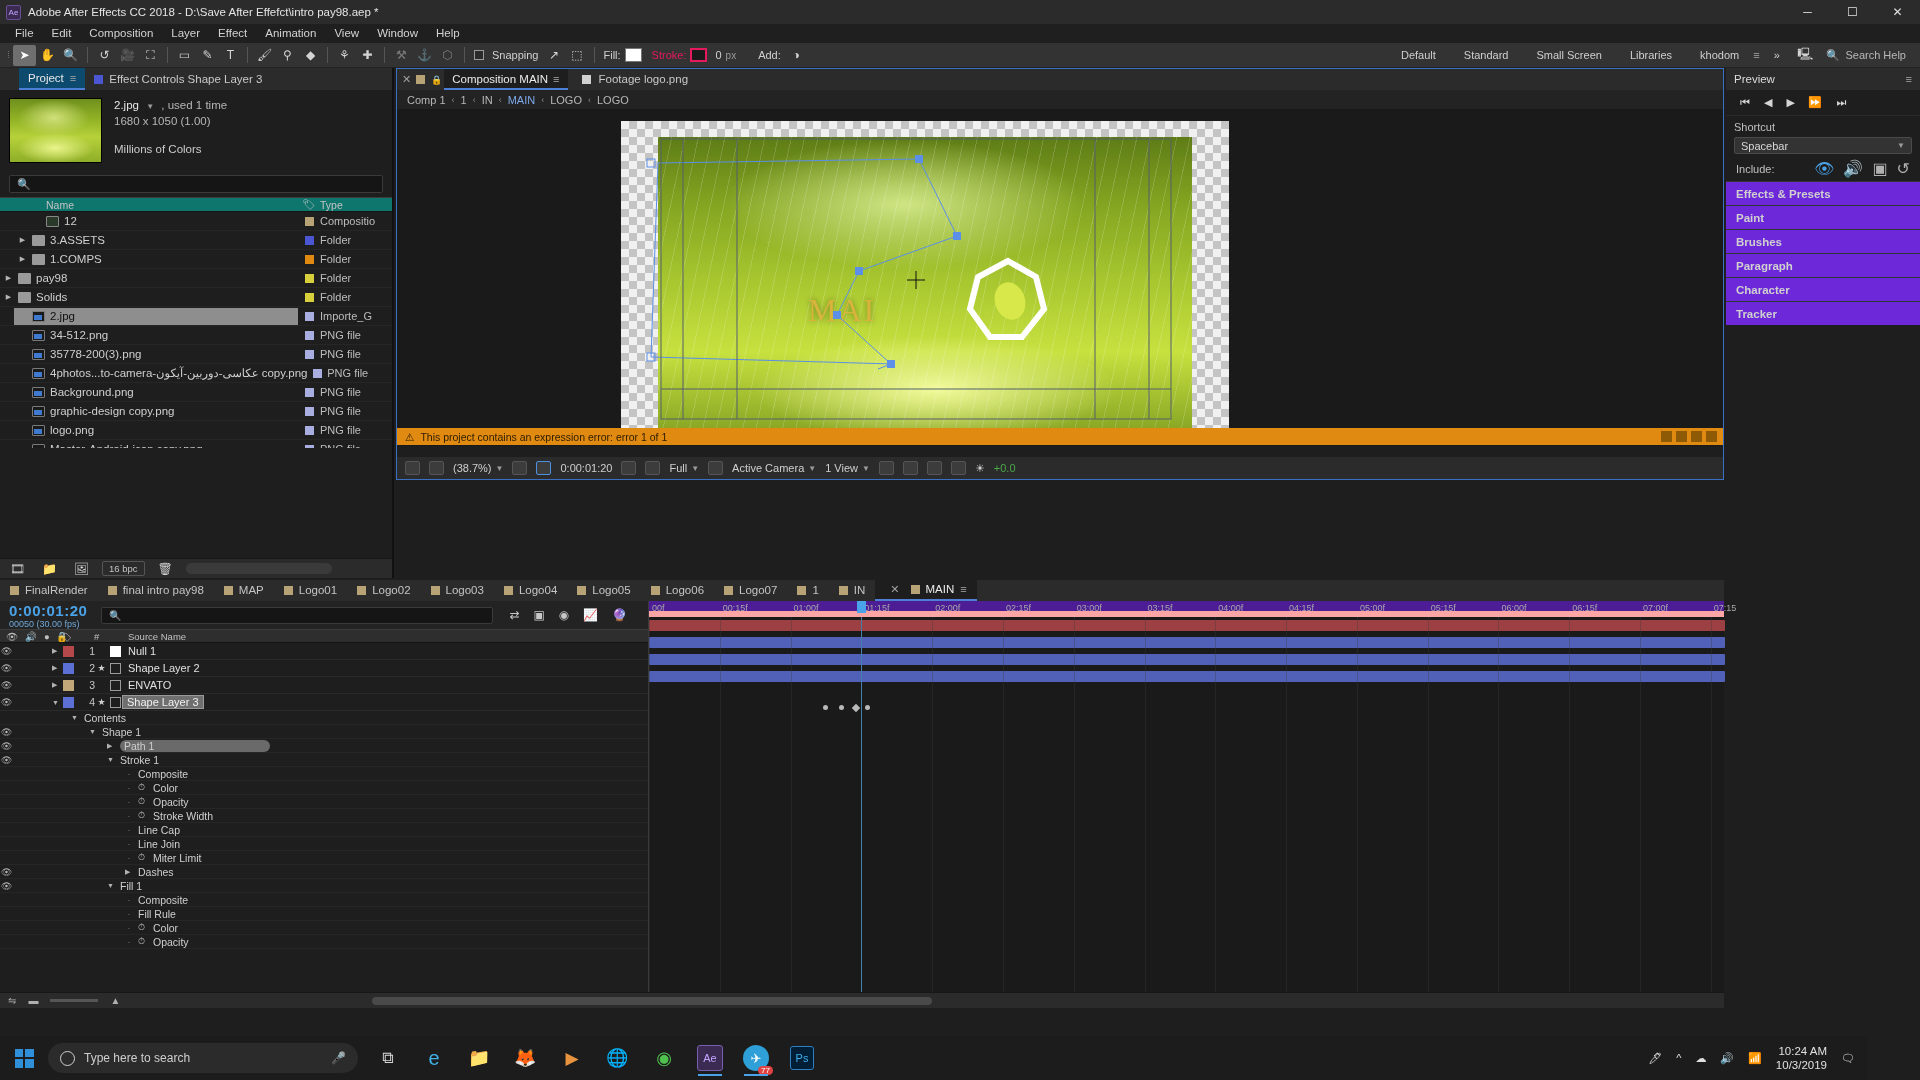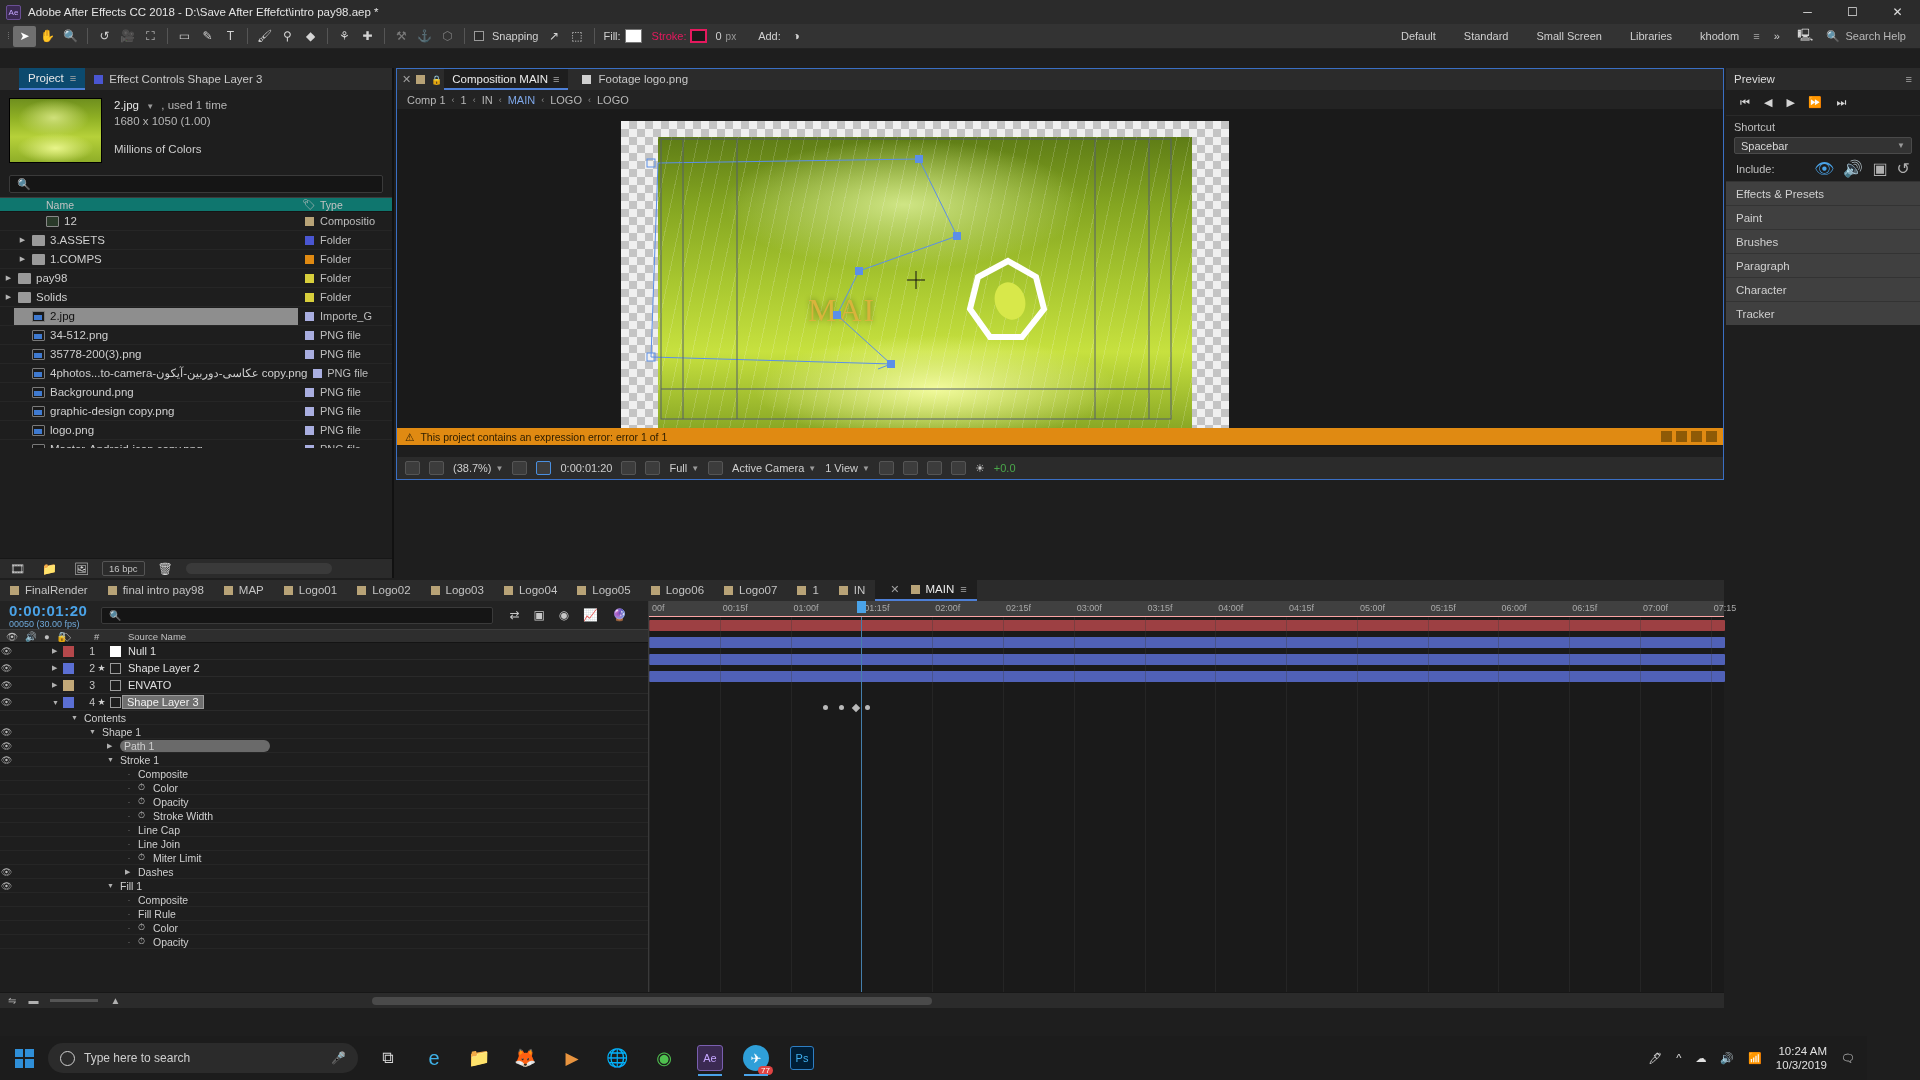--- a/index.html
+++ b/index.html
@@ -139,21 +139,21 @@
   .rs-head { height:22px; background:#2b2b2b; display:flex; align-items:center; justify-content:space-between;
     padding:0 8px; font-size:11.5px; color:#dcdcdc; }
   .prev-ctrls { height:26px; display:flex; align-items:center; gap:14px; padding-left:14px;
     border-bottom:1px solid #2a2a2a; color:#d5d5d5; font-size:11px;}
   .rs-row { padding:5px 8px 2px 8px; font-size:11px; color:#c0c0c0; }
   .rs-select { height:17px; background:#333; border:1px solid #4a4a4a; border-radius:2px;
     display:flex; align-items:center; justify-content:space-between; padding:0 6px; font-size:11px;
     color:#d8d8d8; margin:2px 8px; }
   .rs-incl { display:flex; align-items:center; gap:10px; padding:3px 10px; }
   .rs-panel { height:24px; border-top:1px solid #333; display:flex; align-items:center;
-    padding-left:10px; font-size:11.5px; color:#d0d0d0; background:#404040; }
+    padding-left:10px; font-size:11.5px; color:#d0d0d0; background:#6d28d9;font-weight:bold; }
 
   
   .tl { position:absolute; left:0; top:512px; width:1724px; height:428px; background:#1e1e1e; }
   .tl-tabs { height:21px; background:#2b2b2b; display:flex; align-items:center; overflow:hidden; }
   .tltab { font-size:11.5px; padding:0 10px; height:21px; line-height:21px; display:flex;
     align-items:center; gap:6px; color:#c4c4c4; }
   .tltab.sel { background:#1e1e1e; border-bottom:2px solid #4d7fd6; color:#eaeaea; }
 
   .tl-time { height:28px; display:flex; align-items:center; background:#232323; }
   .tc-big { font-size:15px; color:#4aa3e8; font-weight:bold; padding-left:9px; letter-spacing:.5px; }
@@ -195,21 +195,21 @@
   .dotm { color:#777; font-size:9px; width:8px; text-align:center; }
   .pval { color:#5c9fd6; font-size:10.5px; }
   .pdd { height:12px; background:#333; border:1px solid #4a4a4a; border-radius:2px; font-size:10px;
     color:#ddd; display:flex; align-items:center; justify-content:space-between; padding:0 4px; }
   .colchip { width:18px; height:11px; border:1px solid #777; }
   .eqbtn { width:26px; height:11px; background:#3a3a3a; border:1px solid #6a6a6a; }
 
   
   .tgraph { position:absolute; left:648px; top:21px; width:1076px; bottom:16px; background:#1a1a1a;
     border-left:1px solid #3a3a3a; }
-  .ruler { height:16px; background:#404040; position:relative; border-bottom:1px solid #fca5a5; }
+  .ruler { height:16px; background:#4c1d95; position:relative; border-bottom:6px solid #fca5a5; }
   .rt { position:absolute; top:2px; font-size:9px; color:#a9a9a9; }
   .playhead { position:absolute; top:0; bottom:0; width:1px; background:#4aa3e8; }
   .ph-head { position:absolute; top:0; width:9px; height:12px; background:#4aa3e8; margin-left:-4px; }
   .bar { position:absolute; height:11px; border-radius:1px; }
   .kf { position:absolute; width:6px; height:6px; background:#b9b9b9; transform:rotate(45deg); }
   .kfc { position:absolute; width:5px; height:5px; border-radius:50%; background:#b9b9b9; }
   .tick-col { position:absolute; width:1px; background:#3b3b3b; }
 
   .tl-foot { position:absolute; left:0; bottom:0; width:1724px; height:16px; background:#2b2b2b;
     display:flex; align-items:center; gap:12px; padding-left:8px; font-size:10px; color:#b0b0b0;
@@ -244,20 +244,31 @@
   <div class="titlebar">
     <div class="ae-badge">Ae</div>
     <div class="title-text">Adobe After Effects CC 2018 - D:\Save After Effefct\intro pay98.aep *</div>
     <div class="win-ctrls">
       <div class="win-btn">─</div>
       <div class="win-btn">☐</div>
       <div class="win-btn close">✕</div>
     </div>
   </div>
 
+  <div class="menubar" id="menubar">
+      <div class="menu-item">File</div>
+      <div class="menu-item">Edit</div>
+      <div class="menu-item">Composition</div>
+      <div class="menu-item">Layer</div>
+      <div class="menu-item">Effect</div>
+      <div class="menu-item">Animation</div>
+      <div class="menu-item">View</div>
+      <div class="menu-item">Window</div>
+      <div class="menu-item">Help</div>
+    </div>
 
   <div class="toolbar">
     <div class="tool" style="width:9px;color:#777;font-size:9px;">⁞</div>
     <div class="tool active">➤</div>
     <div class="tool">✋</div>
     <div class="tool">🔍</div>
     <div class="tsep"></div>
     <div class="tool">↺</div>
     <div class="tool">🎥</div>
     <div class="tool">⛶</div>

